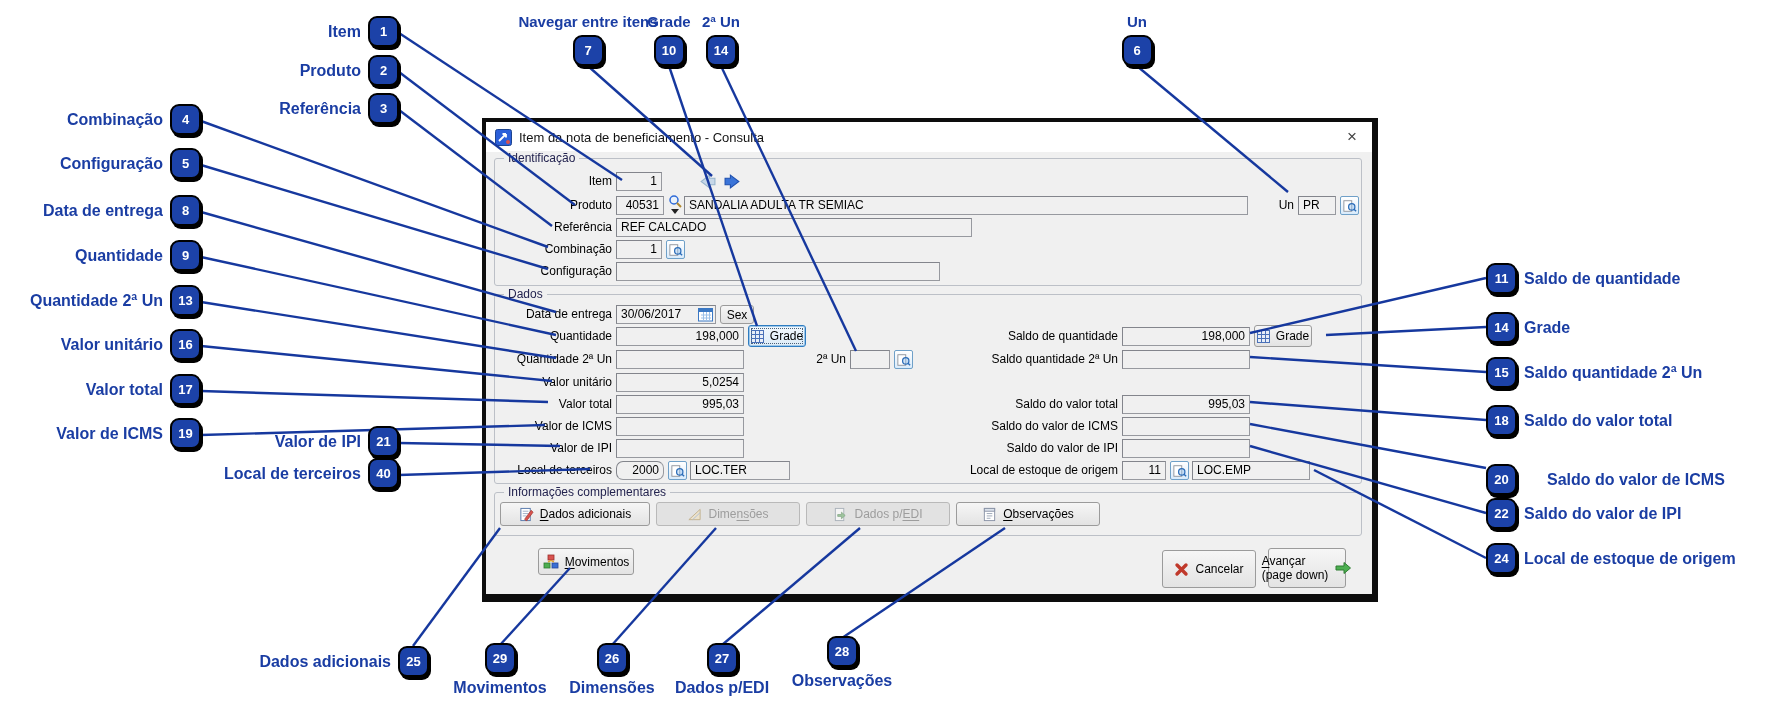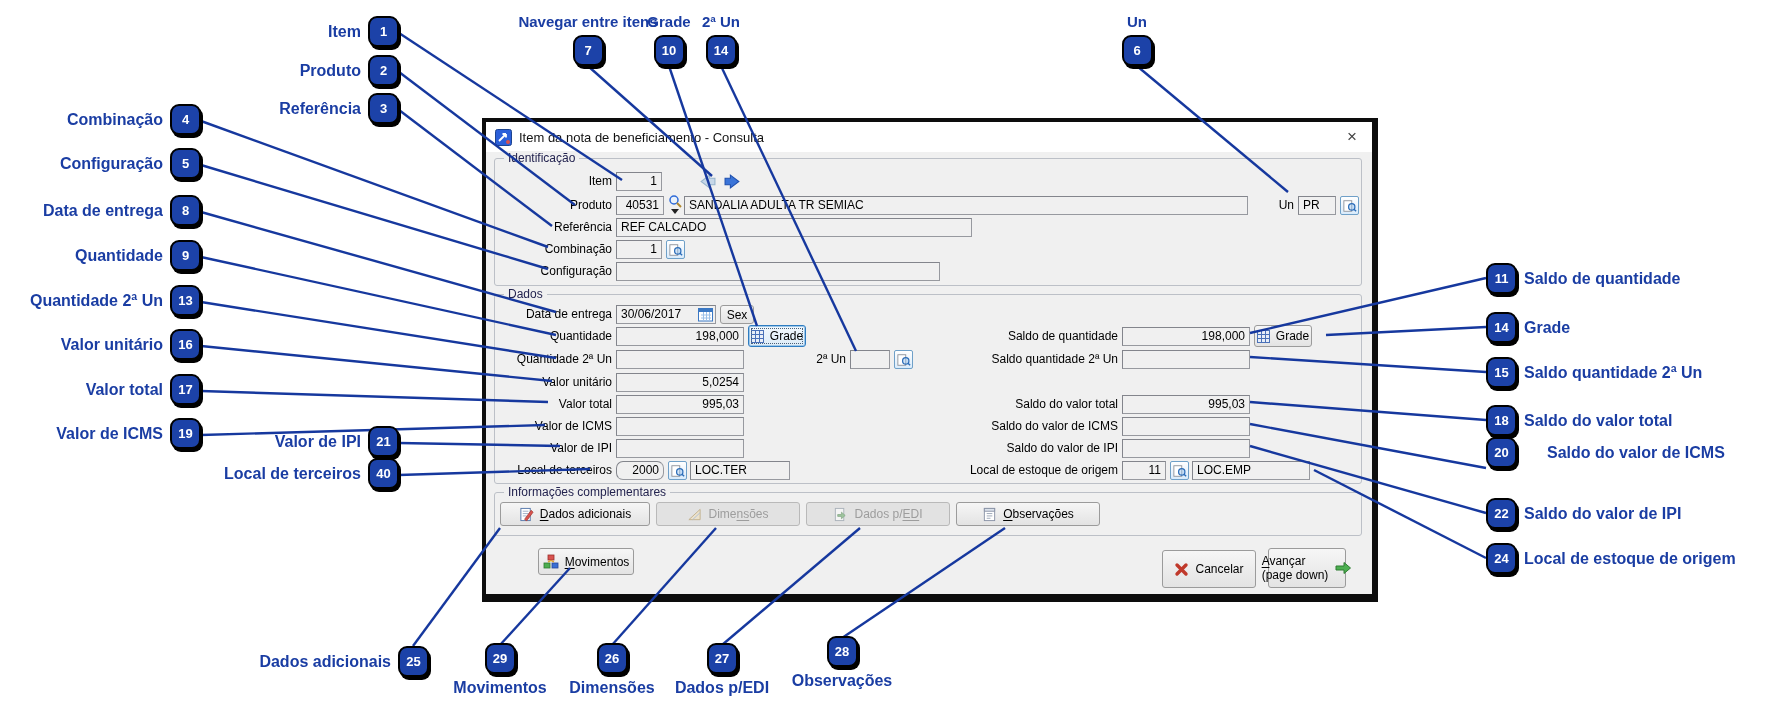--- a/index.html
+++ b/index.html
@@ -408,21 +408,21 @@
       <span class="co-label">Grade</span>
     </div>
   <div class="callout" style="left:1486px;top:357px;">
       <span class="co-badge">15</span>
       <span class="co-label">Saldo quantidade 2ª Un</span>
     </div>
   <div class="callout" style="left:1486px;top:405px;">
       <span class="co-badge">18</span>
       <span class="co-label">Saldo do valor total</span>
     </div>
-  <div class="callout" style="left:1486px;top:437px;gap:30px;">
+  <div class="callout" style="left:1486px;top:464px;gap:30px;">
       <span class="co-badge">20</span>
       <span class="co-label">Saldo do valor de ICMS</span>
     </div>
   <div class="callout" style="left:1486px;top:498px;">
       <span class="co-badge">22</span>
       <span class="co-label">Saldo do valor de IPI</span>
     </div>
   <div class="callout" style="left:1486px;top:543px;align-items:center;">
       <span class="co-badge">24</span>
       <span class="co-label">Local de estoque de origem</span>

